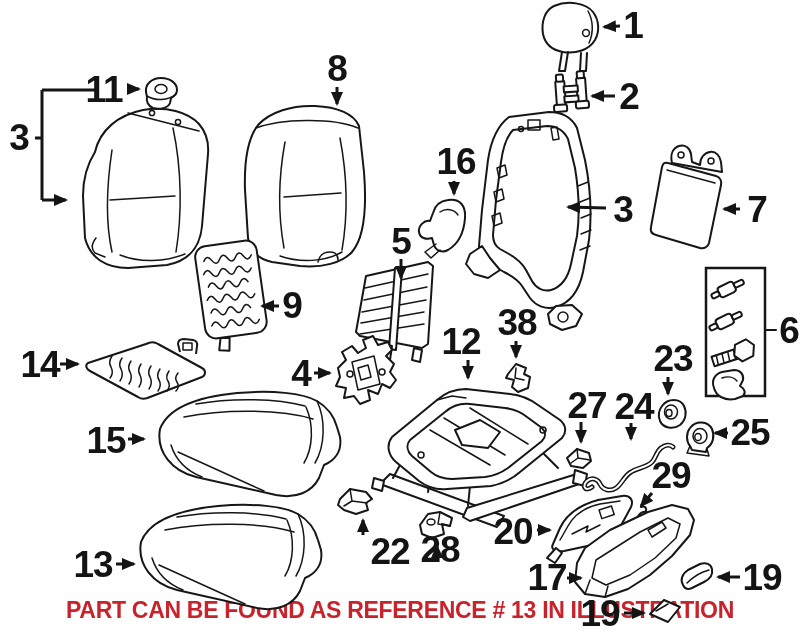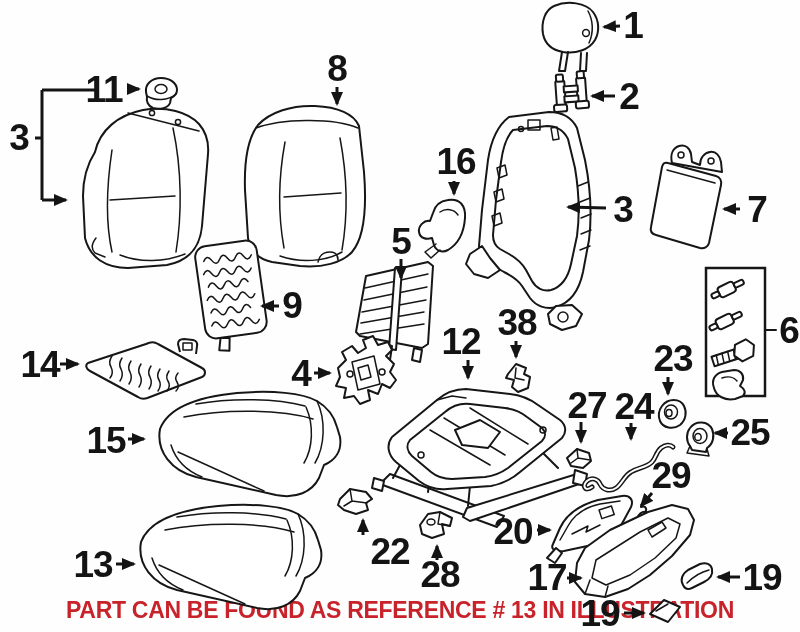--- a/index.html
+++ b/index.html
@@ -322,15 +322,15 @@
   <div class="callout" style="left:600px;top:613px">19</div>
   <div class="callout" style="left:762px;top:577px">19</div>
   <div class="callout" style="left:513px;top:531px">20</div>
   <div class="callout" style="left:671px;top:475px">29</div>
   <div class="callout" style="left:390px;top:551px">22</div>
   <div class="callout" style="left:673px;top:358px">23</div>
   <div class="callout" style="left:634px;top:406px">24</div>
   <div class="callout" style="left:750px;top:432px">25</div>
   <div class="callout" style="left:517px;top:322px">38</div>
   <div class="callout" style="left:587px;top:405px">27</div>
-  <div class="callout" style="left:440px;top:574px">28</div>
+  <div class="callout" style="left:440px;top:549px">28</div>
 
 </div>
 
 </body></html>

